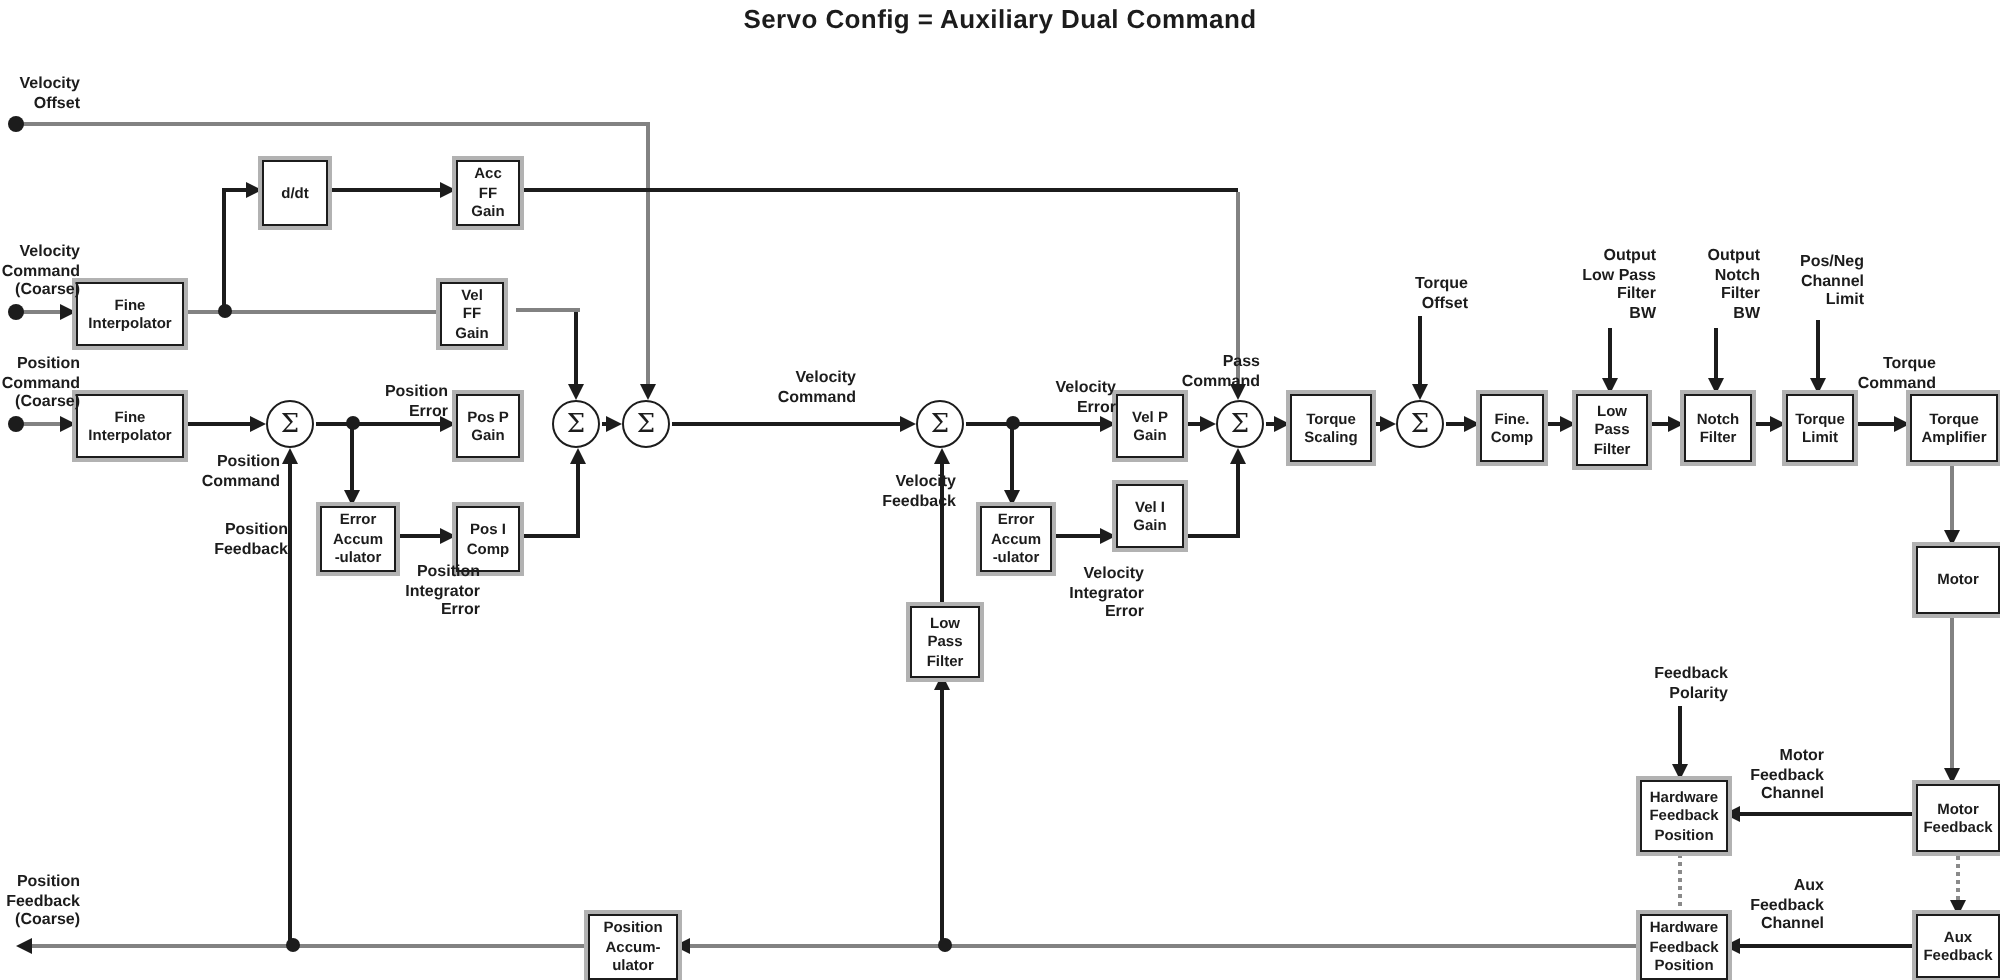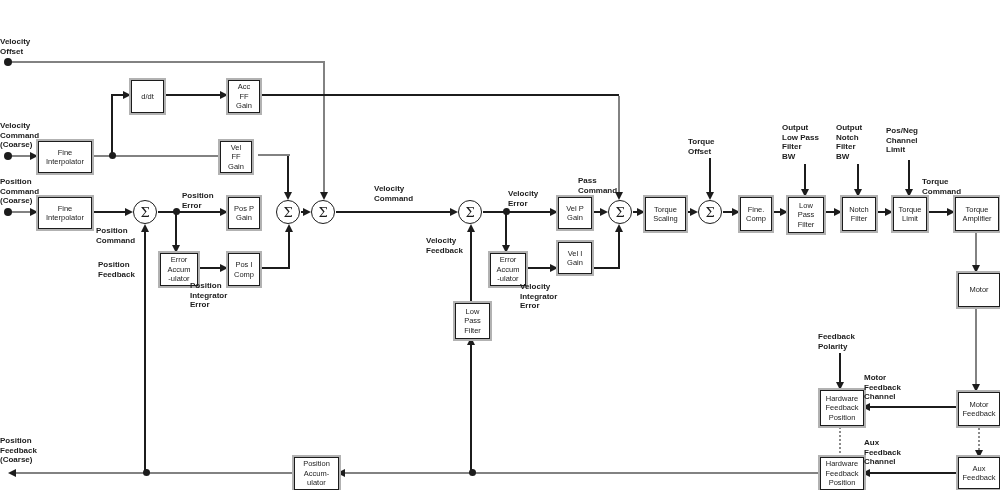--- a/index.html
+++ b/index.html
@@ -2,22 +2,22 @@
 <html><head>
 <meta charset="utf-8">
 <style>
   html,body{margin:0;padding:0;background:#fff;}
   .stage{position:relative;width:1000px;height:490px;background:#fff;overflow:hidden;
          font-family:"Liberation Sans","DejaVu Sans",sans-serif;color:#1c1c1c;}
   .title{position:absolute;left:0;top:2px;width:100%;text-align:center;
          font-size:13px;font-weight:bold;letter-spacing:.2px;}
   .box{position:absolute;background:#fff;border:1px solid #1c1c1c;outline:2px solid #b2b2b2;
        display:flex;align-items:center;justify-content:center;text-align:center;
-       font-size:7.5px;font-weight:normal;line-height:1.25;white-space:pre-line;z-index:4;}
-  .lbl{position:absolute;font-size:8px;font-weight:bold;line-height:1.2;text-align:left;
+       font-size:7.5px;font-weight:bold;line-height:1.25;white-space:pre-line;z-index:4;}
+  .lbl{position:absolute;font-size:8px;font-weight:bold;line-height:1.2;text-align:right;
        white-space:pre-line;z-index:5;}
   .sum{position:absolute;width:22px;height:22px;border:1.5px solid #1c1c1c;border-radius:50%;
        background:#fff;display:flex;align-items:center;justify-content:center;
        font-family:"DejaVu Serif",serif;font-size:13px;z-index:4;}
   .lh{position:absolute;height:2px;background:#1c1c1c;z-index:1;}
   .lv{position:absolute;width:2px;background:#1c1c1c;z-index:1;}
   .g{background:#828282;}
   .dv{position:absolute;width:0;border-left:2px dotted #8a8a8a;z-index:1;}
   .ar{position:absolute;width:0;height:0;z-index:3;}
   .ar.r{border-top:4px solid transparent;border-bottom:4px solid transparent;border-left:8px solid #1c1c1c;}
@@ -25,20 +25,21 @@
   .ar.d{border-left:4px solid transparent;border-right:4px solid transparent;border-top:8px solid #1c1c1c;}
   .ar.u{border-left:4px solid transparent;border-right:4px solid transparent;border-bottom:8px solid #1c1c1c;}
   .dot{position:absolute;width:7px;height:7px;border-radius:50%;background:#1c1c1c;z-index:3;}
   .idot{position:absolute;width:8px;height:8px;border-radius:50%;background:#1c1c1c;z-index:3;}
 </style>
 </head>
 <body>
 
 <div class="stage">
 
+  <div class="title">Servo Config = Auxiliary Dual Command</div>
 
   <span class="idot" style="left:4px;top:58px"></span>
   <span class="idot" style="left:4px;top:152px"></span>
   <span class="idot" style="left:4px;top:208px"></span>
 
   <div class="lbl" style="left:0;top:37px;width:40px">Velocity
 Offset</div>
   <div class="lbl" style="left:0;top:121px;width:40px">Velocity
 Command
 (Coarse)</div>

